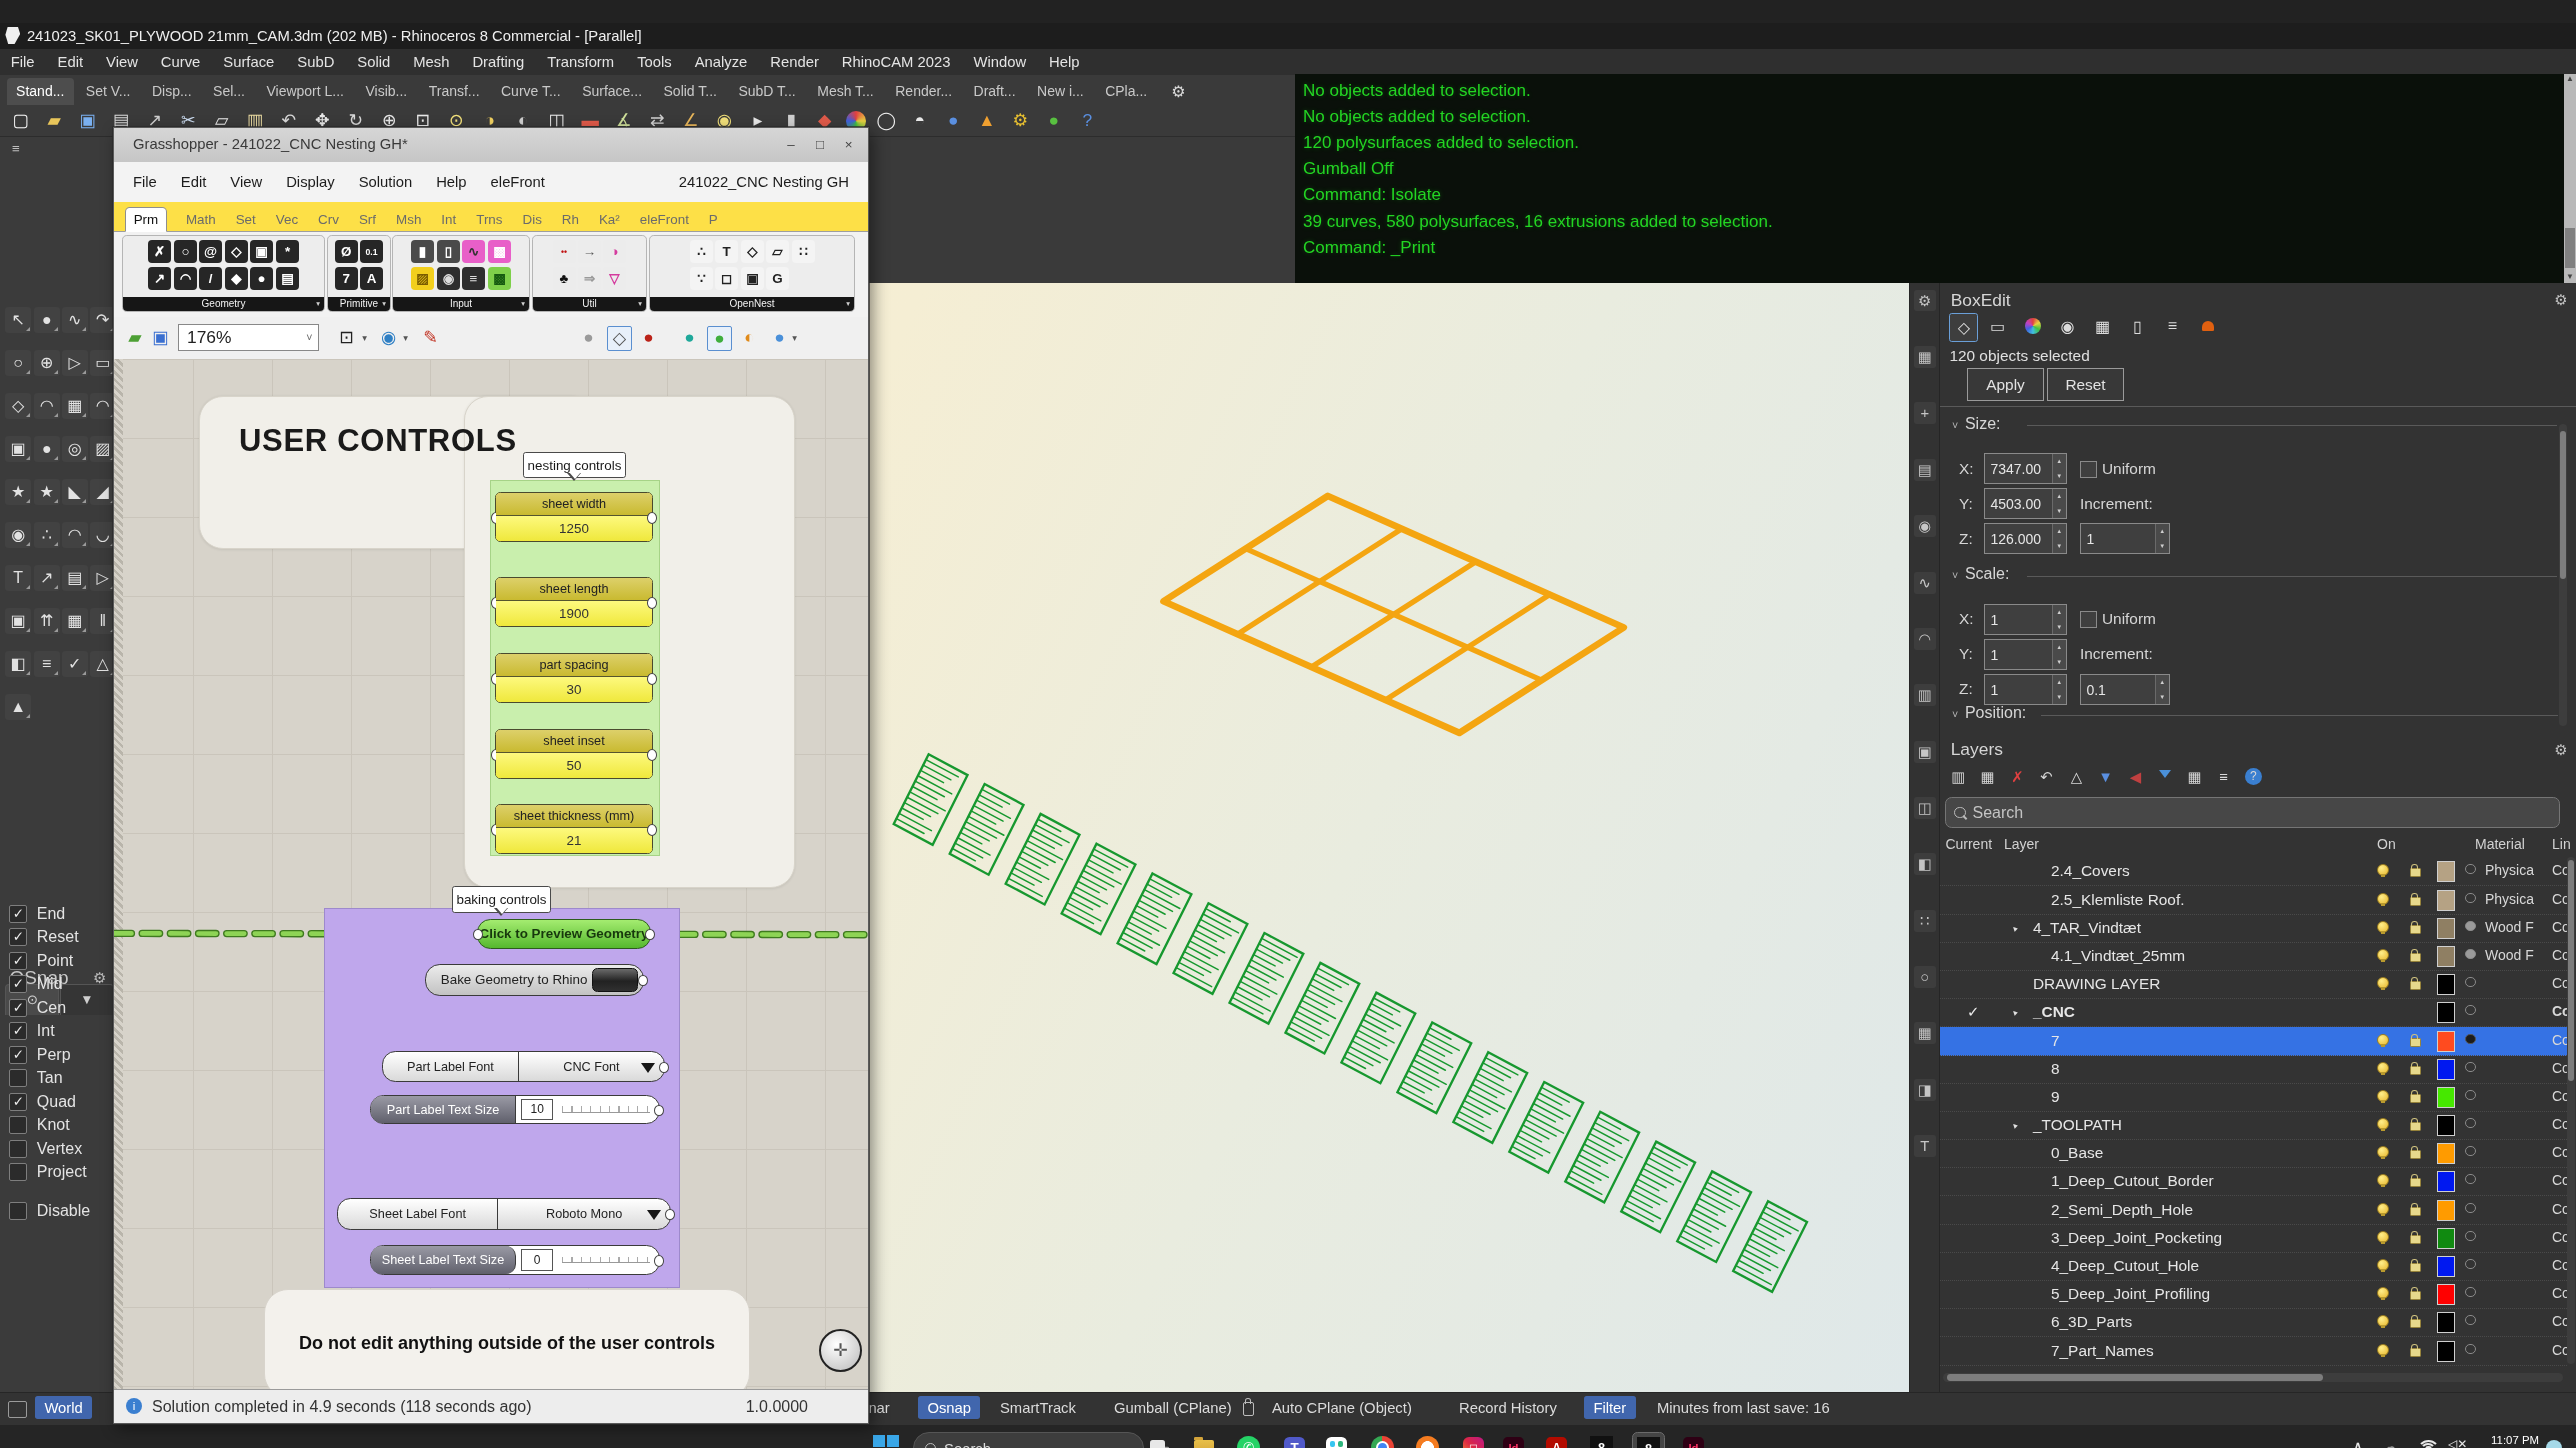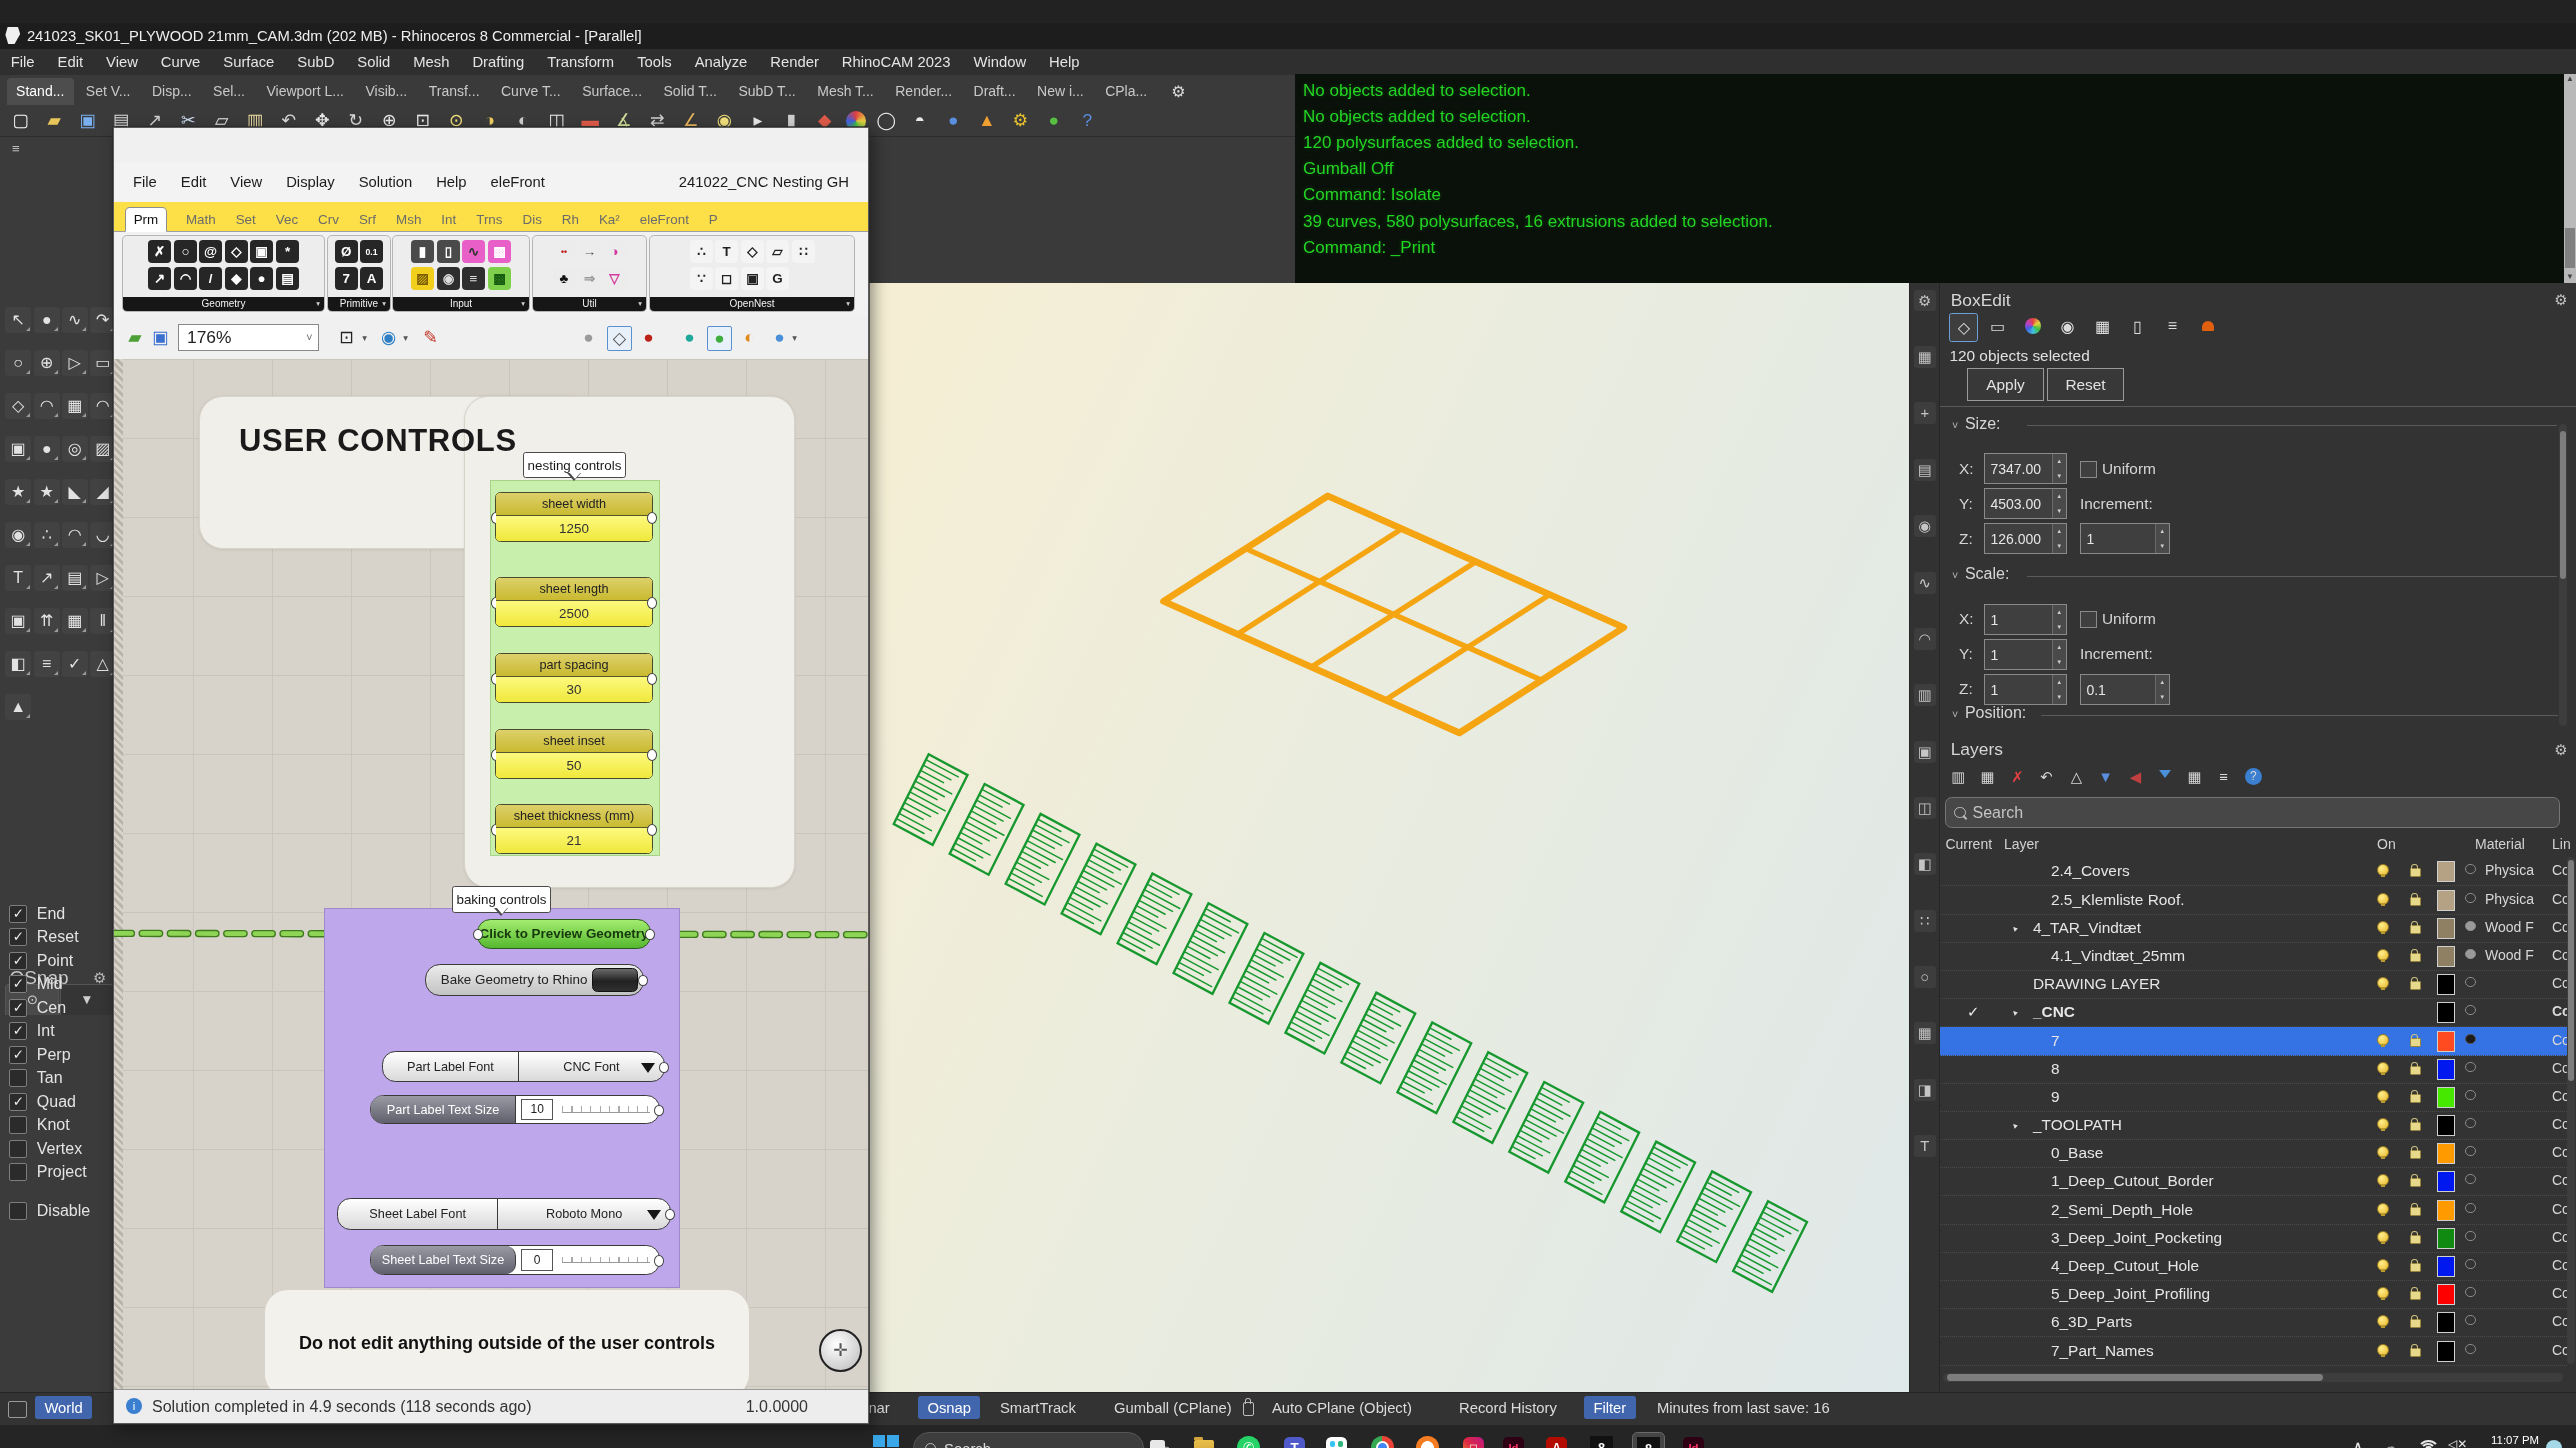--- a/index.html
+++ b/index.html
@@ -958,20 +958,26 @@
       </div>
       <div class="tray" style="left: 2448px; font-size: 12px;">◁✕</div>
       <div id="clock" style="left: 2472px; width: 67px;">
         <div>11:07 PM</div>
         <div>10/27/2024</div>
       </div>
       <div class="bell" style="left: 2546px;"></div>
     </div>
 
   <div id="gh" class="abs">
+    <div id="ghtitle" class="abs">
+      <span class="t">Grasshopper - 241022_CNC Nesting GH*</span>
+      <span class="ghwbtn" style="right:67px;">–</span>
+      <span class="ghwbtn" style="right:38px;">□</span>
+      <span class="ghwbtn" style="right:9.4px;">×</span>
+    </div>
     <div id="ghmenu" class="abs">
       <span>File</span>
         <span>Edit</span>
         <span>View</span>
         <span>Display</span>
         <span>Solution</span>
         <span>Help</span>
         <span>eleFront</span>
         <span class="doclabel">241022_CNC Nesting GH</span>
     </div>
@@ -1079,21 +1085,21 @@
         </svg>
       <div class="ghgreen" style="left:376px;top:121px;width:168px;height:374px;"></div>
       <div class="ghlabel" style="left:409px;top:93px;width:101px;height:24px;">nesting controls</div>
       <div id="ghsliders">
           <div class="yslider nub-l nub-r" style="position: absolute; left: 381px; top: 133px; width: 156px; height: 48px;">
             <span class="lab">sheet width</span>
             <span class="val">1250</span>
           </div>
           <div class="yslider nub-l nub-r" style="position: absolute; left: 381px; top: 218px; width: 156px; height: 48px;">
             <span class="lab">sheet length</span>
-            <span class="val">2500</span>
+            <span class="val">1900</span>
           </div>
           <div class="yslider nub-l nub-r" style="position: absolute; left: 381px; top: 294px; width: 156px; height: 48px;">
             <span class="lab">part spacing</span>
             <span class="val">30</span>
           </div>
           <div class="yslider nub-l nub-r" style="position: absolute; left: 381px; top: 370px; width: 156px; height: 48px;">
             <span class="lab">sheet inset</span>
             <span class="val">50</span>
           </div>
           <div class="yslider nub-l nub-r" style="position: absolute; left: 381px; top: 445px; width: 156px; height: 48px;">

